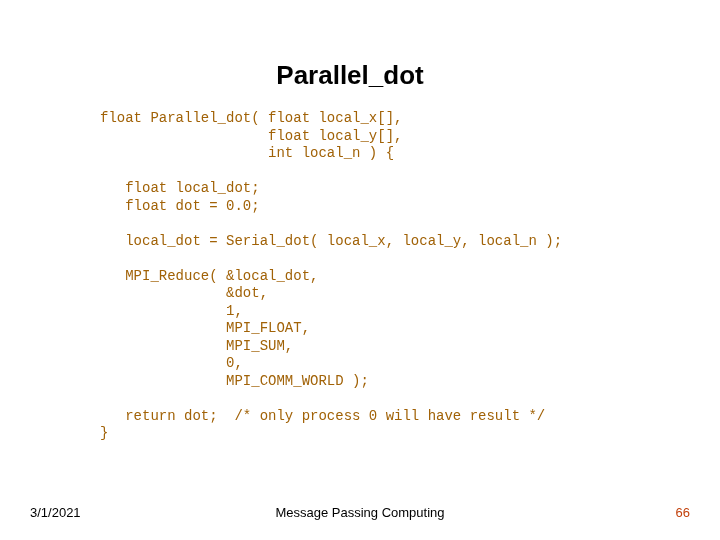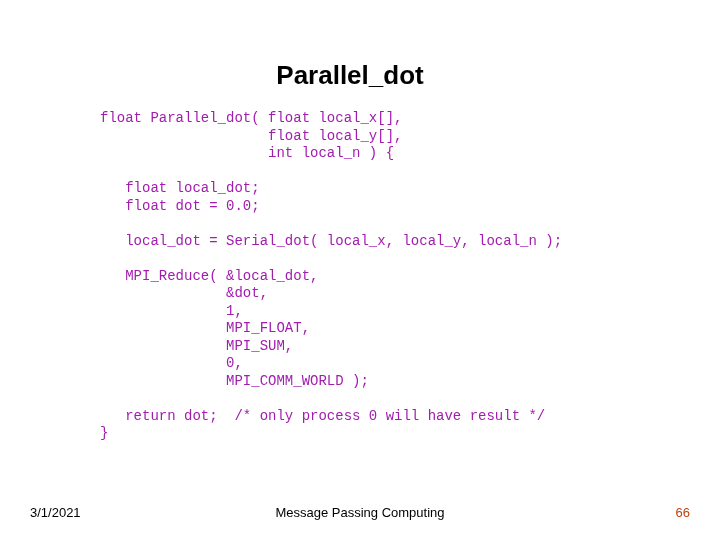--- a/index.html
+++ b/index.html
@@ -29,21 +29,21 @@
     color: #000;
   }
   .code {
     position: absolute;
     top: 110px;
     left: 100px;
     font-family: "Courier New", Courier, monospace;
     font-size: 14px;
     line-height: 1.25;
     white-space: pre;
-    color: #a21caf;
+    color: #a16207;
   }
   .footer-date {
     position: absolute;
     left: 30px;
     bottom: 20px;
     font-size: 13px;
     color: #000;
     text-align: center;
   }
   .footer-center {

